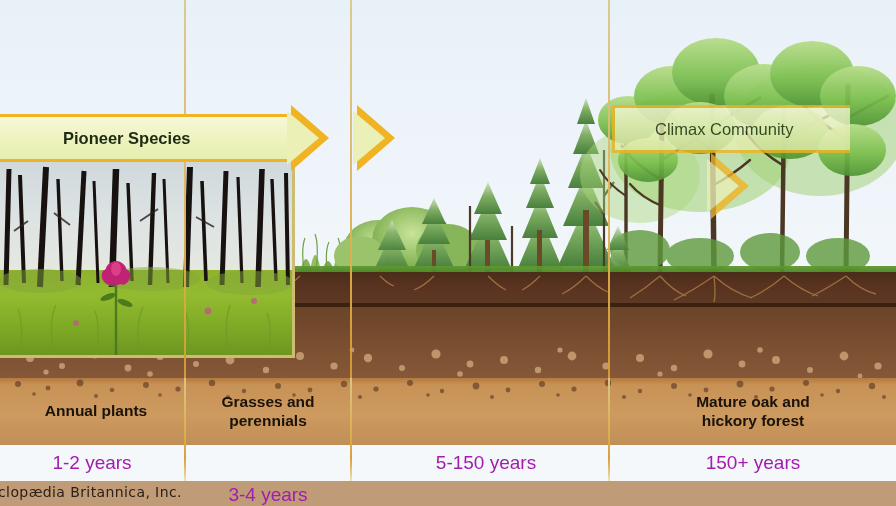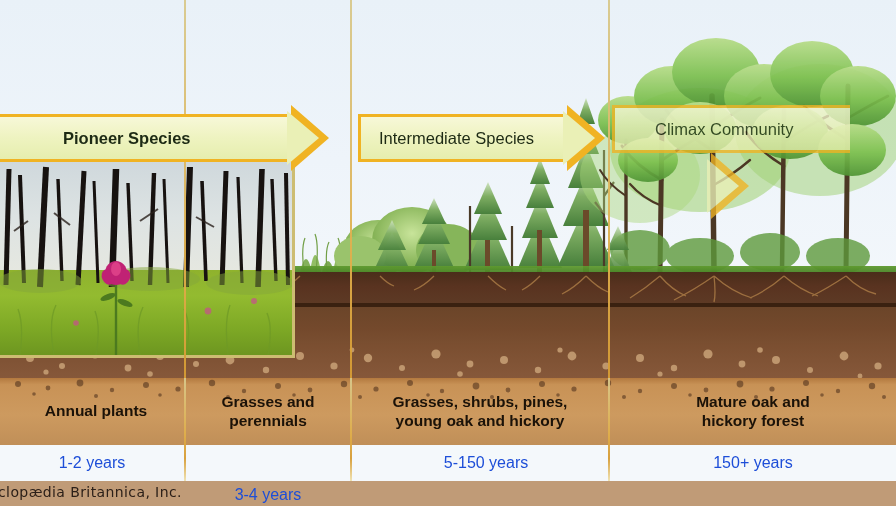--- a/index.html
+++ b/index.html
@@ -63,21 +63,21 @@
   
   .cell-name {
     position:absolute; top:378px; height:67px;
     display:flex; align-items:center; justify-content:center;
     text-align:center; font-weight:bold; font-size:15.5px;
     color:#1b1208; line-height:1.18; padding:0 6px;
   }
   .cell-year {
     position:absolute; top:445px; height:36px;
     display:flex; align-items:center; justify-content:center;
-    font-size:16px; color:#1d4ed8;
+    font-size:19px; color:#a21caf;
   }
 
   
   .divider {
     position:absolute; top:0; width:2px; height:481px;
     background:linear-gradient(#d8c98d 0%, #e0ae4a 55%, #d69c34 78%, #efe2b0 100%);
     opacity:.95;
   }
 
   
@@ -409,23 +409,20 @@
   <div class="divider" style="left:608px;"></div>
 
   <div class="arrow" style="left:-8px; top:105px;">
     <div class="body" style="width:300px;">
       <span class="arrow-label" style="margin-left:58px;font-weight:bold;">Pioneer Species</span>
     </div>
     <div class="head"></div>
   </div>
 
   <div class="arrow" style="left:358px; top:105px;">
-    <div class="body" style="width:210px;">
-      <span class="arrow-label" style="margin-left:8px;">Intermediate Species</span>
-    </div>
     <div class="head"></div>
   </div>
 
   <div class="arrow translucent" style="left:612px; top:105px;flex-direction:column;">
     <div class="body" style="width:238px;">
       <span class="arrow-label" style="margin-left:30px;">Climax Community</span>
     </div>
     <div class="head"></div>
   </div>
 
@@ -485,26 +482,20 @@
 
   <div class="cell-name" style="left:4px;   width:184px;">
     <span>Annual plants</span>
   </div>
   <div class="cell-name" style="left:186px; width:164px;">
     <span>
       <span>Grasses and</span><br>
       <span>perennials</span>
     </span>
   </div>
-  <div class="cell-name" style="left:352px; width:256px;">
-    <span>
-      <span>Grasses, shrubs, pines,</span><br>
-      <span>young oak and hickory</span>
-    </span>
-  </div>
   <div class="cell-name" style="left:610px; width:286px;">
     <span>
       <span>Mature oak and</span><br>
       <span>hickory forest</span>
     </span>
   </div>
 
   <div class="cell-year" style="left:0px;   width:184px;">1-2 years</div>
   <div class="cell-year" style="left:186px; width:164px;margin-top:32px;">3-4 years</div>
   <div class="cell-year" style="left:352px; width:268px;">5-150 years</div>

